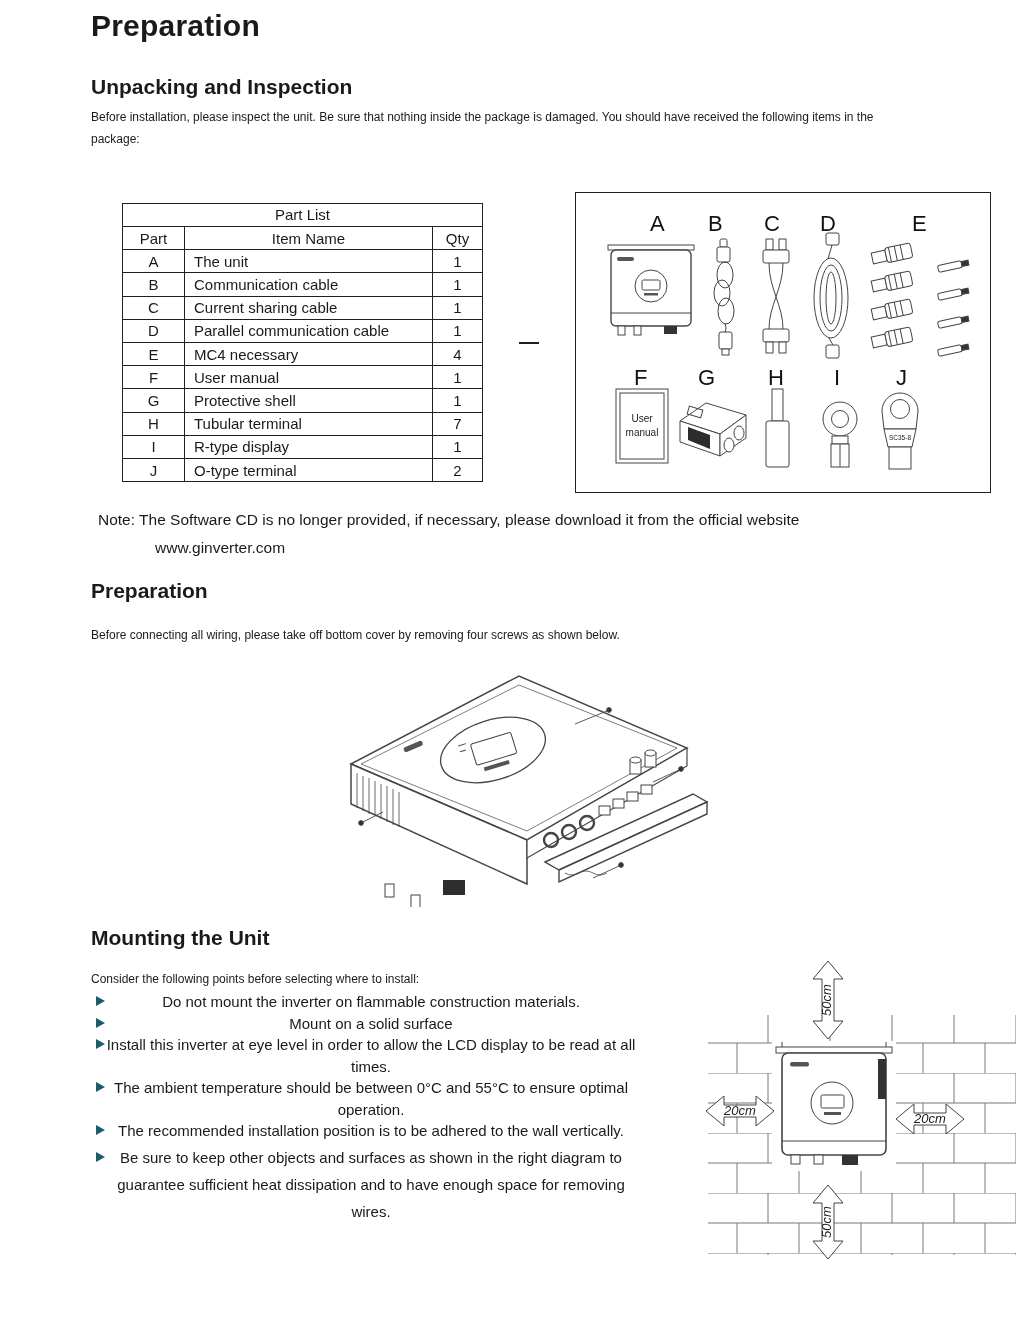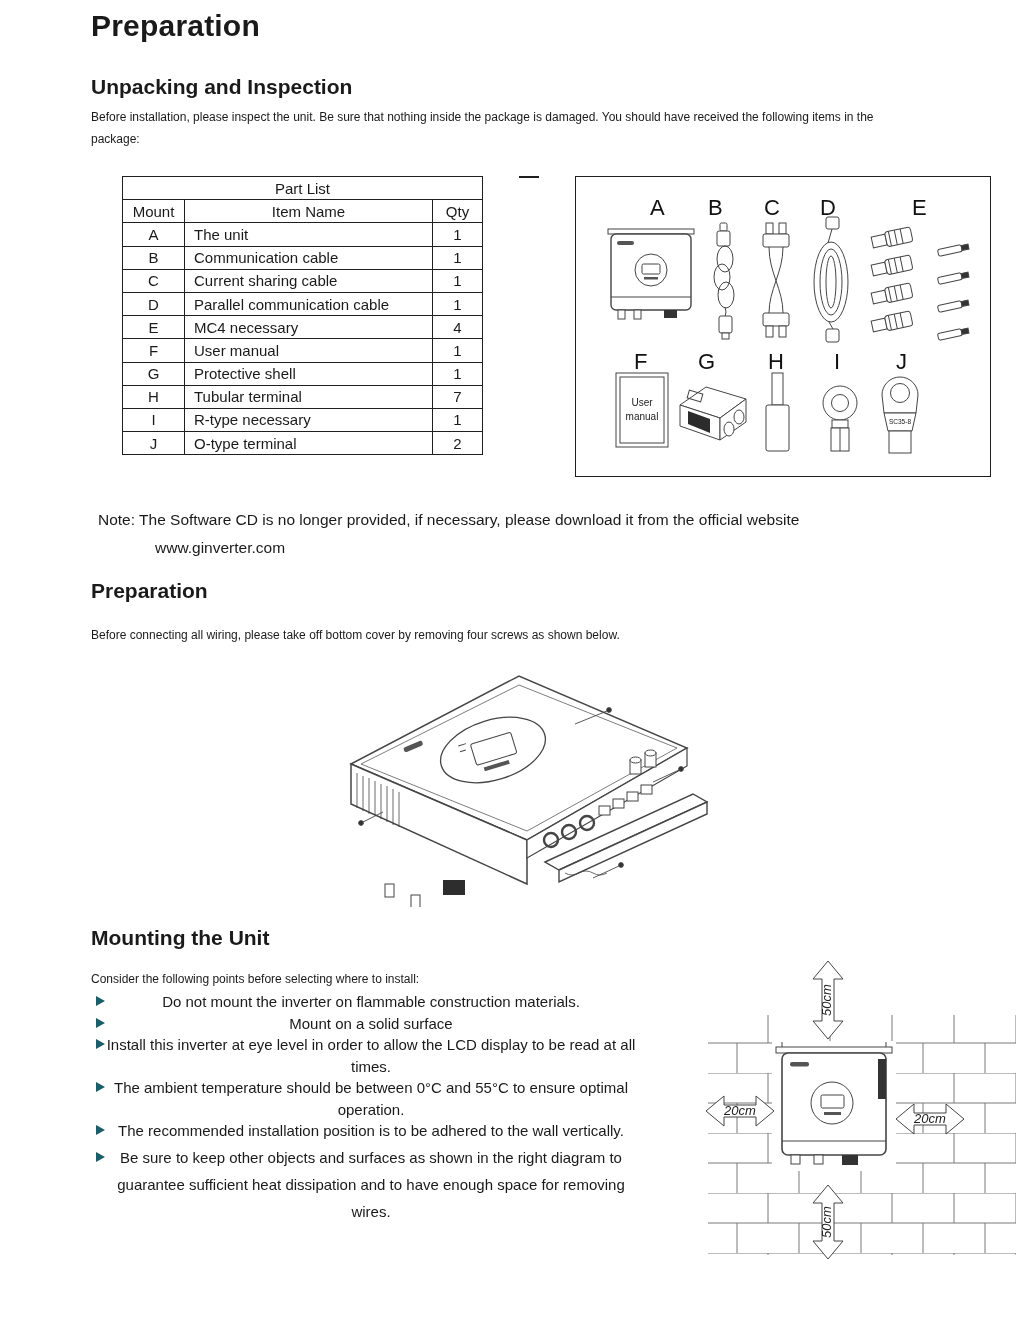--- a/index.html
+++ b/index.html
@@ -8,21 +8,21 @@
     width:1034px; height:1335px; position:relative;
     font-family:"Liberation Sans", sans-serif;
     color:#1a1a1a; overflow:hidden;
   }
   .abs { position:absolute; }
   .h1 { font-size:30px; font-weight:bold; letter-spacing:0.2px; }
   .h2 { font-size:21px; font-weight:bold; }
   .body-text { font-size:12px; line-height:22px; }
 
   
-  .plwrap { left:122px; top:176px; display:flex; align-items:flex-start;gap:36px; }
+  .plwrap { left:122px; top:192px; display:flex; align-items:center;gap:36px; }
   table.partlist { border-collapse:collapse; width:360px; table-layout:fixed; font-size:15px; }
   table.partlist td, table.partlist th {
     border:1.8px solid #1f1f1f; height:23.2px; padding:0 2px;
     font-weight:normal; text-align:center; vertical-align:middle;
   }
   table.partlist td.name { text-align:left; padding-left:9px; }
   .tbl-spacer { width:20px; border-top:1.8px solid #1f1f1f; border-bottom:1.8px solid #1f1f1f; }
   .partsbox { width:416px; border:1.8px solid #1f1f1f; position:relative; background:#fff; }
   .part-letter { position:absolute; font-size:22px; color:#111; }
 
@@ -61,21 +61,21 @@
     <colgroup>
         <col style="width:62px">
         <col style="width:248px">
         <col style="width:50px">
       </colgroup>
     <tbody>
         <tr>
       <th colspan="3">Part List</th>
     </tr>
     <tr>
-      <td>Mount</td>
+      <td>Part</td>
       <td>Item Name</td>
       <td>Qty</td>
     </tr>
     <tr>
           <td>A</td>
           <td class="name">The unit</td>
           <td>1</td>
         </tr>
     <tr>
           <td>B</td>
@@ -107,21 +107,21 @@
           <td class="name">Protective shell</td>
           <td>1</td>
         </tr>
     <tr>
           <td>H</td>
           <td class="name">Tubular terminal</td>
           <td>7</td>
         </tr>
     <tr>
           <td>I</td>
-          <td class="name">R-type necessary</td>
+          <td class="name">R-type display</td>
           <td>1</td>
         </tr>
     <tr>
           <td>J</td>
           <td class="name">O-type terminal</td>
           <td>2</td>
         </tr>
   </tbody>
     </table>
 

